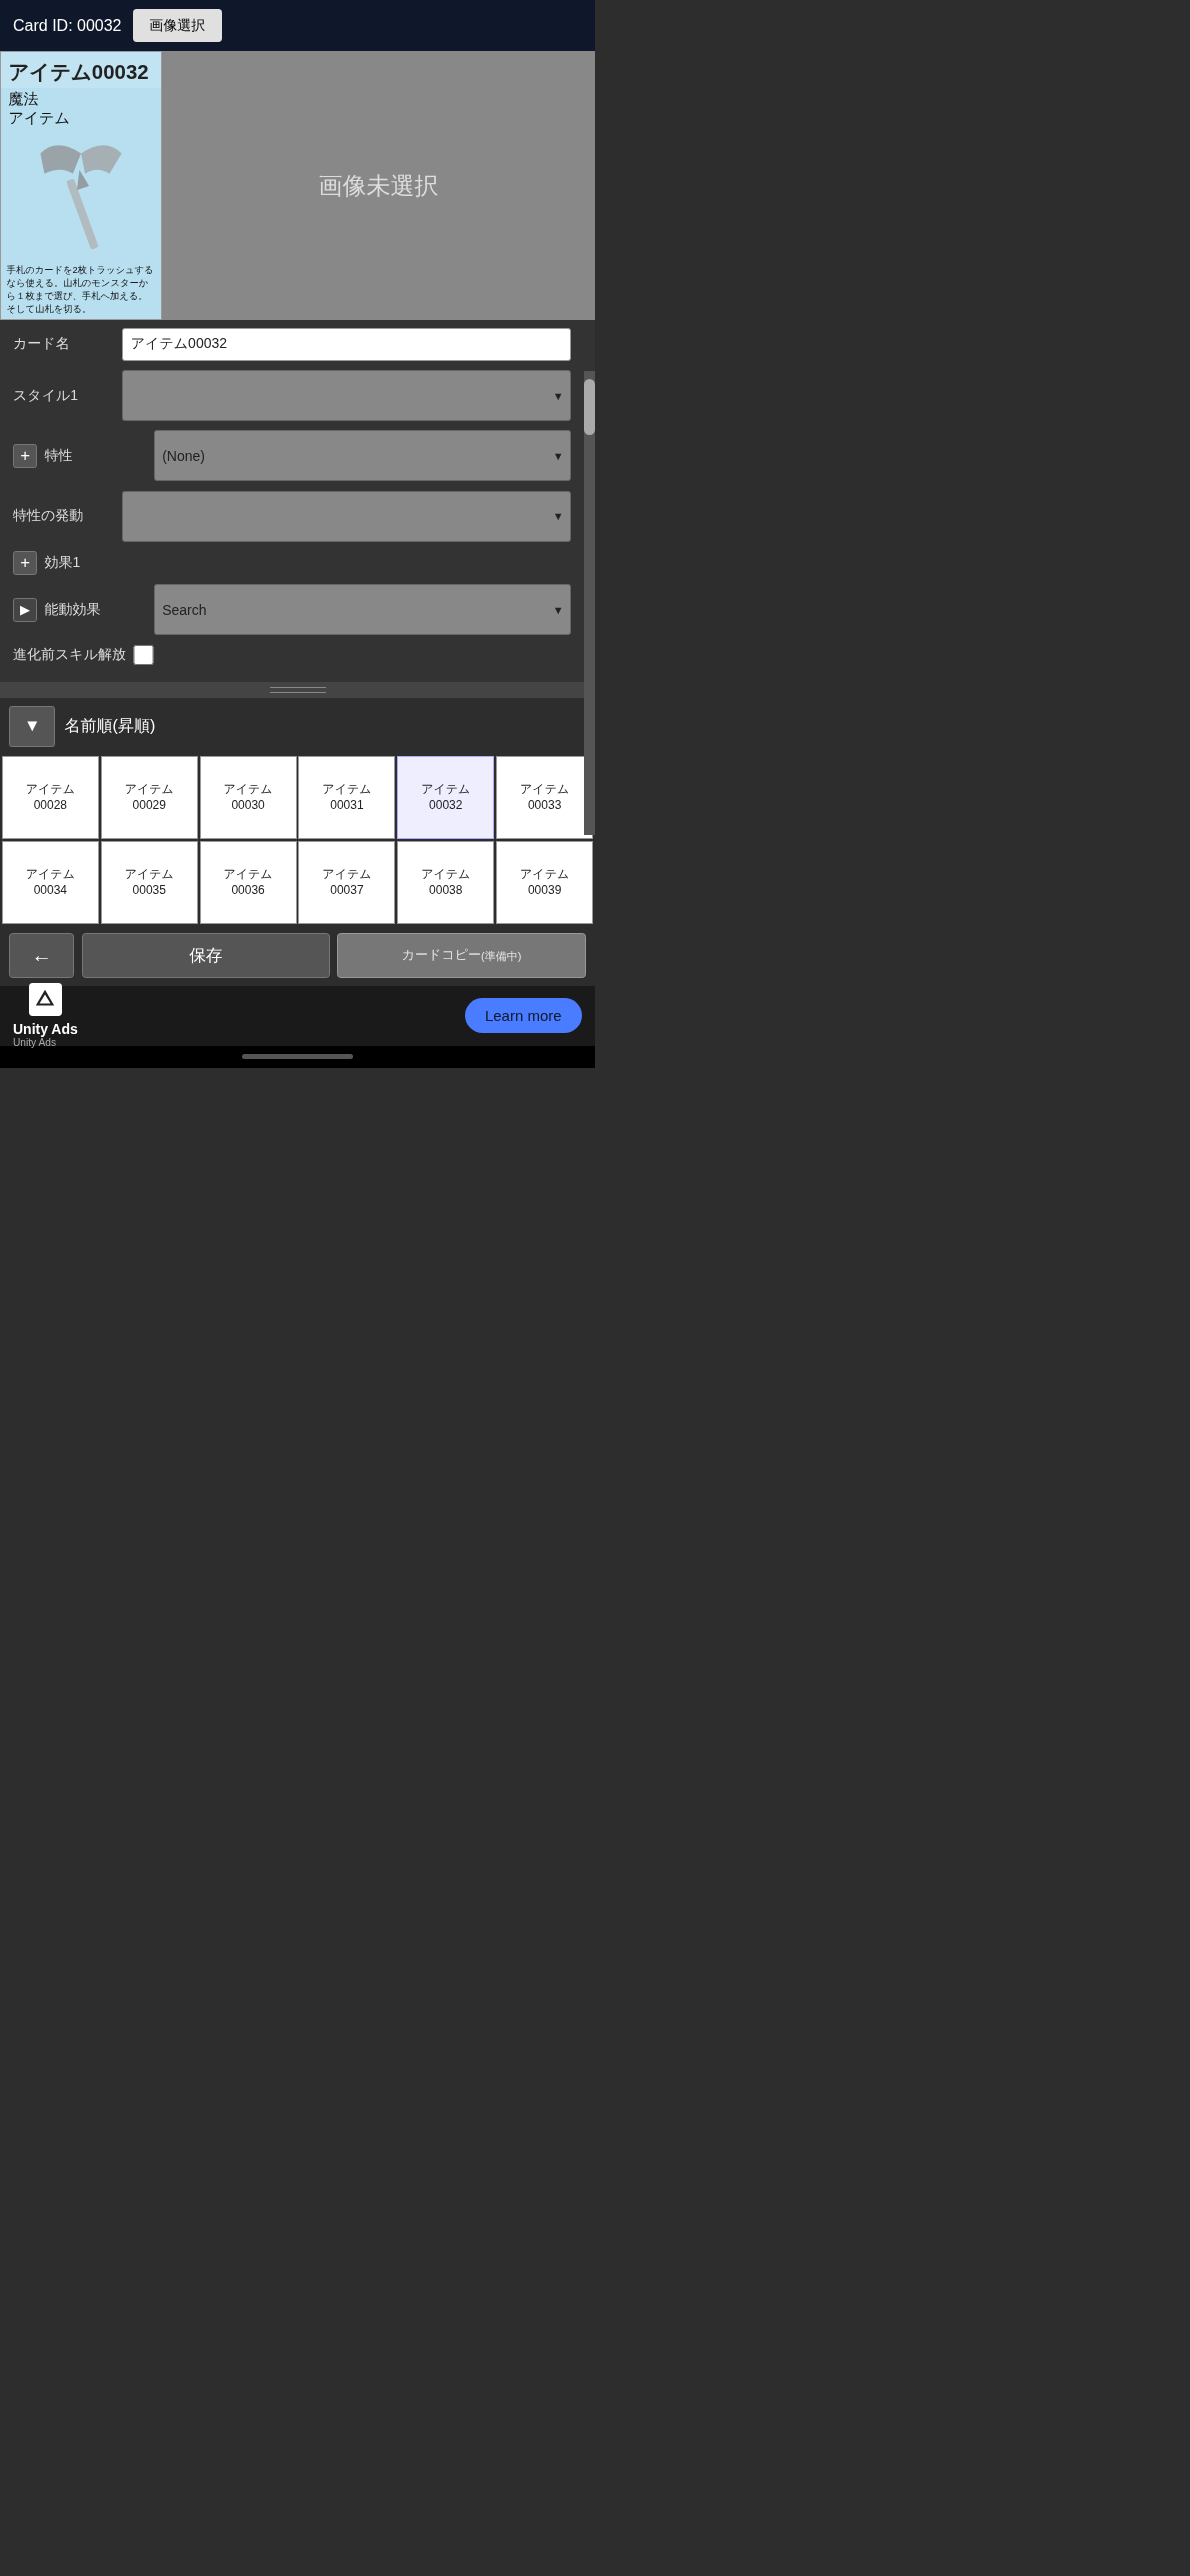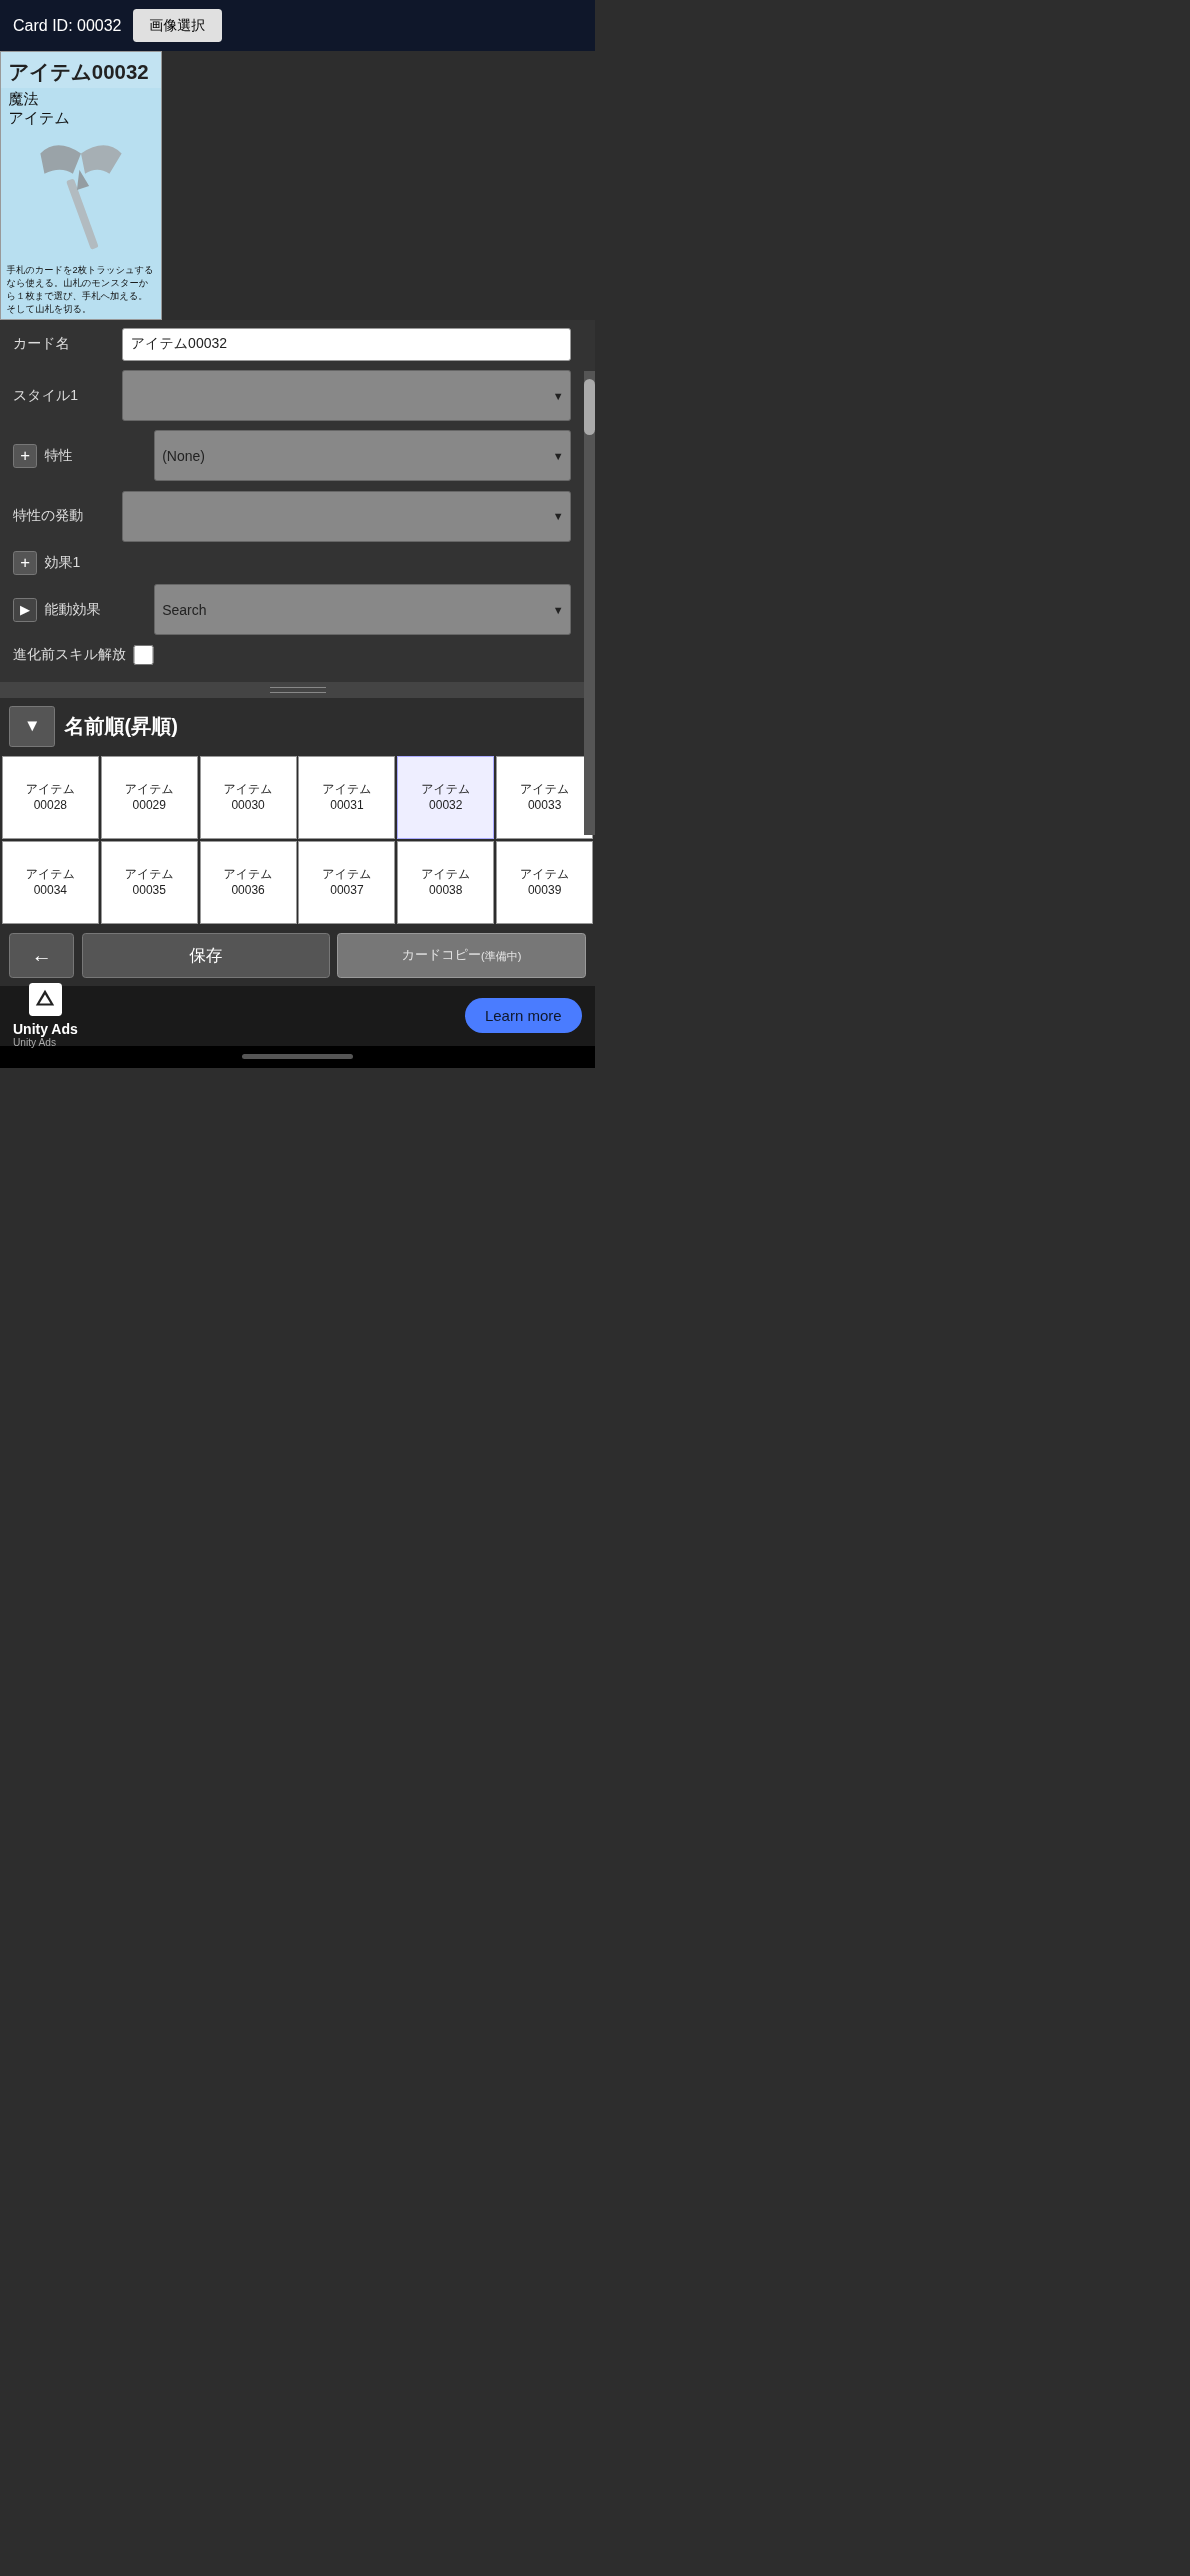--- a/index.html
+++ b/index.html
@@ -216,23 +216,22 @@
       border: 0.9px solid #777;
       color: #fff;
       font-size: 16.7px;
       display: flex;
       align-items: center;
       justify-content: center;
       border-radius: 2.8px;
       cursor: pointer;
     }
     .sort-label {
-      font-size: 20px;
-      color: #fff;
-      font-weight: bold;
+      font-size: 16px;
+      color: #fff;
     }
 
     
     .card-grid {
       display: grid;
       grid-template-columns: repeat(6, 1fr);
       gap: 1.9px;
       background: #2d2d2d;
       padding: 1.9px;
     }
@@ -405,20 +404,23 @@
 
         <path d="M10 30 Q30 10 60 30 L50 55 Q35 45 15 55 Z" fill="#909090"></path>
         <path d="M60 30 Q90 10 110 30 L95 55 Q80 45 65 55 Z" fill="#a0a0a0"></path>
 
         <path d="M58 50 L70 70 L55 75 Z" fill="#888"></path>
       </svg>
     </div>
     <div class="card-description">手札のカードを2枚トラッシュするなら使える。山札のモンスターから１枚まで選び、手札へ加える。そして山札を切る。</div>
   </div>
 
+  <div class="card-preview-right">
+    <span class="no-image-text">画像未選択</span>
+  </div>
 </div>
 
 <div class="form-section" style="position:relative;">
 
   <div class="form-row">
     <span class="form-label">カード名</span>
     <input class="form-input" type="text" value="アイテム00032" style="">
   </div>
 
   <div class="form-row">

